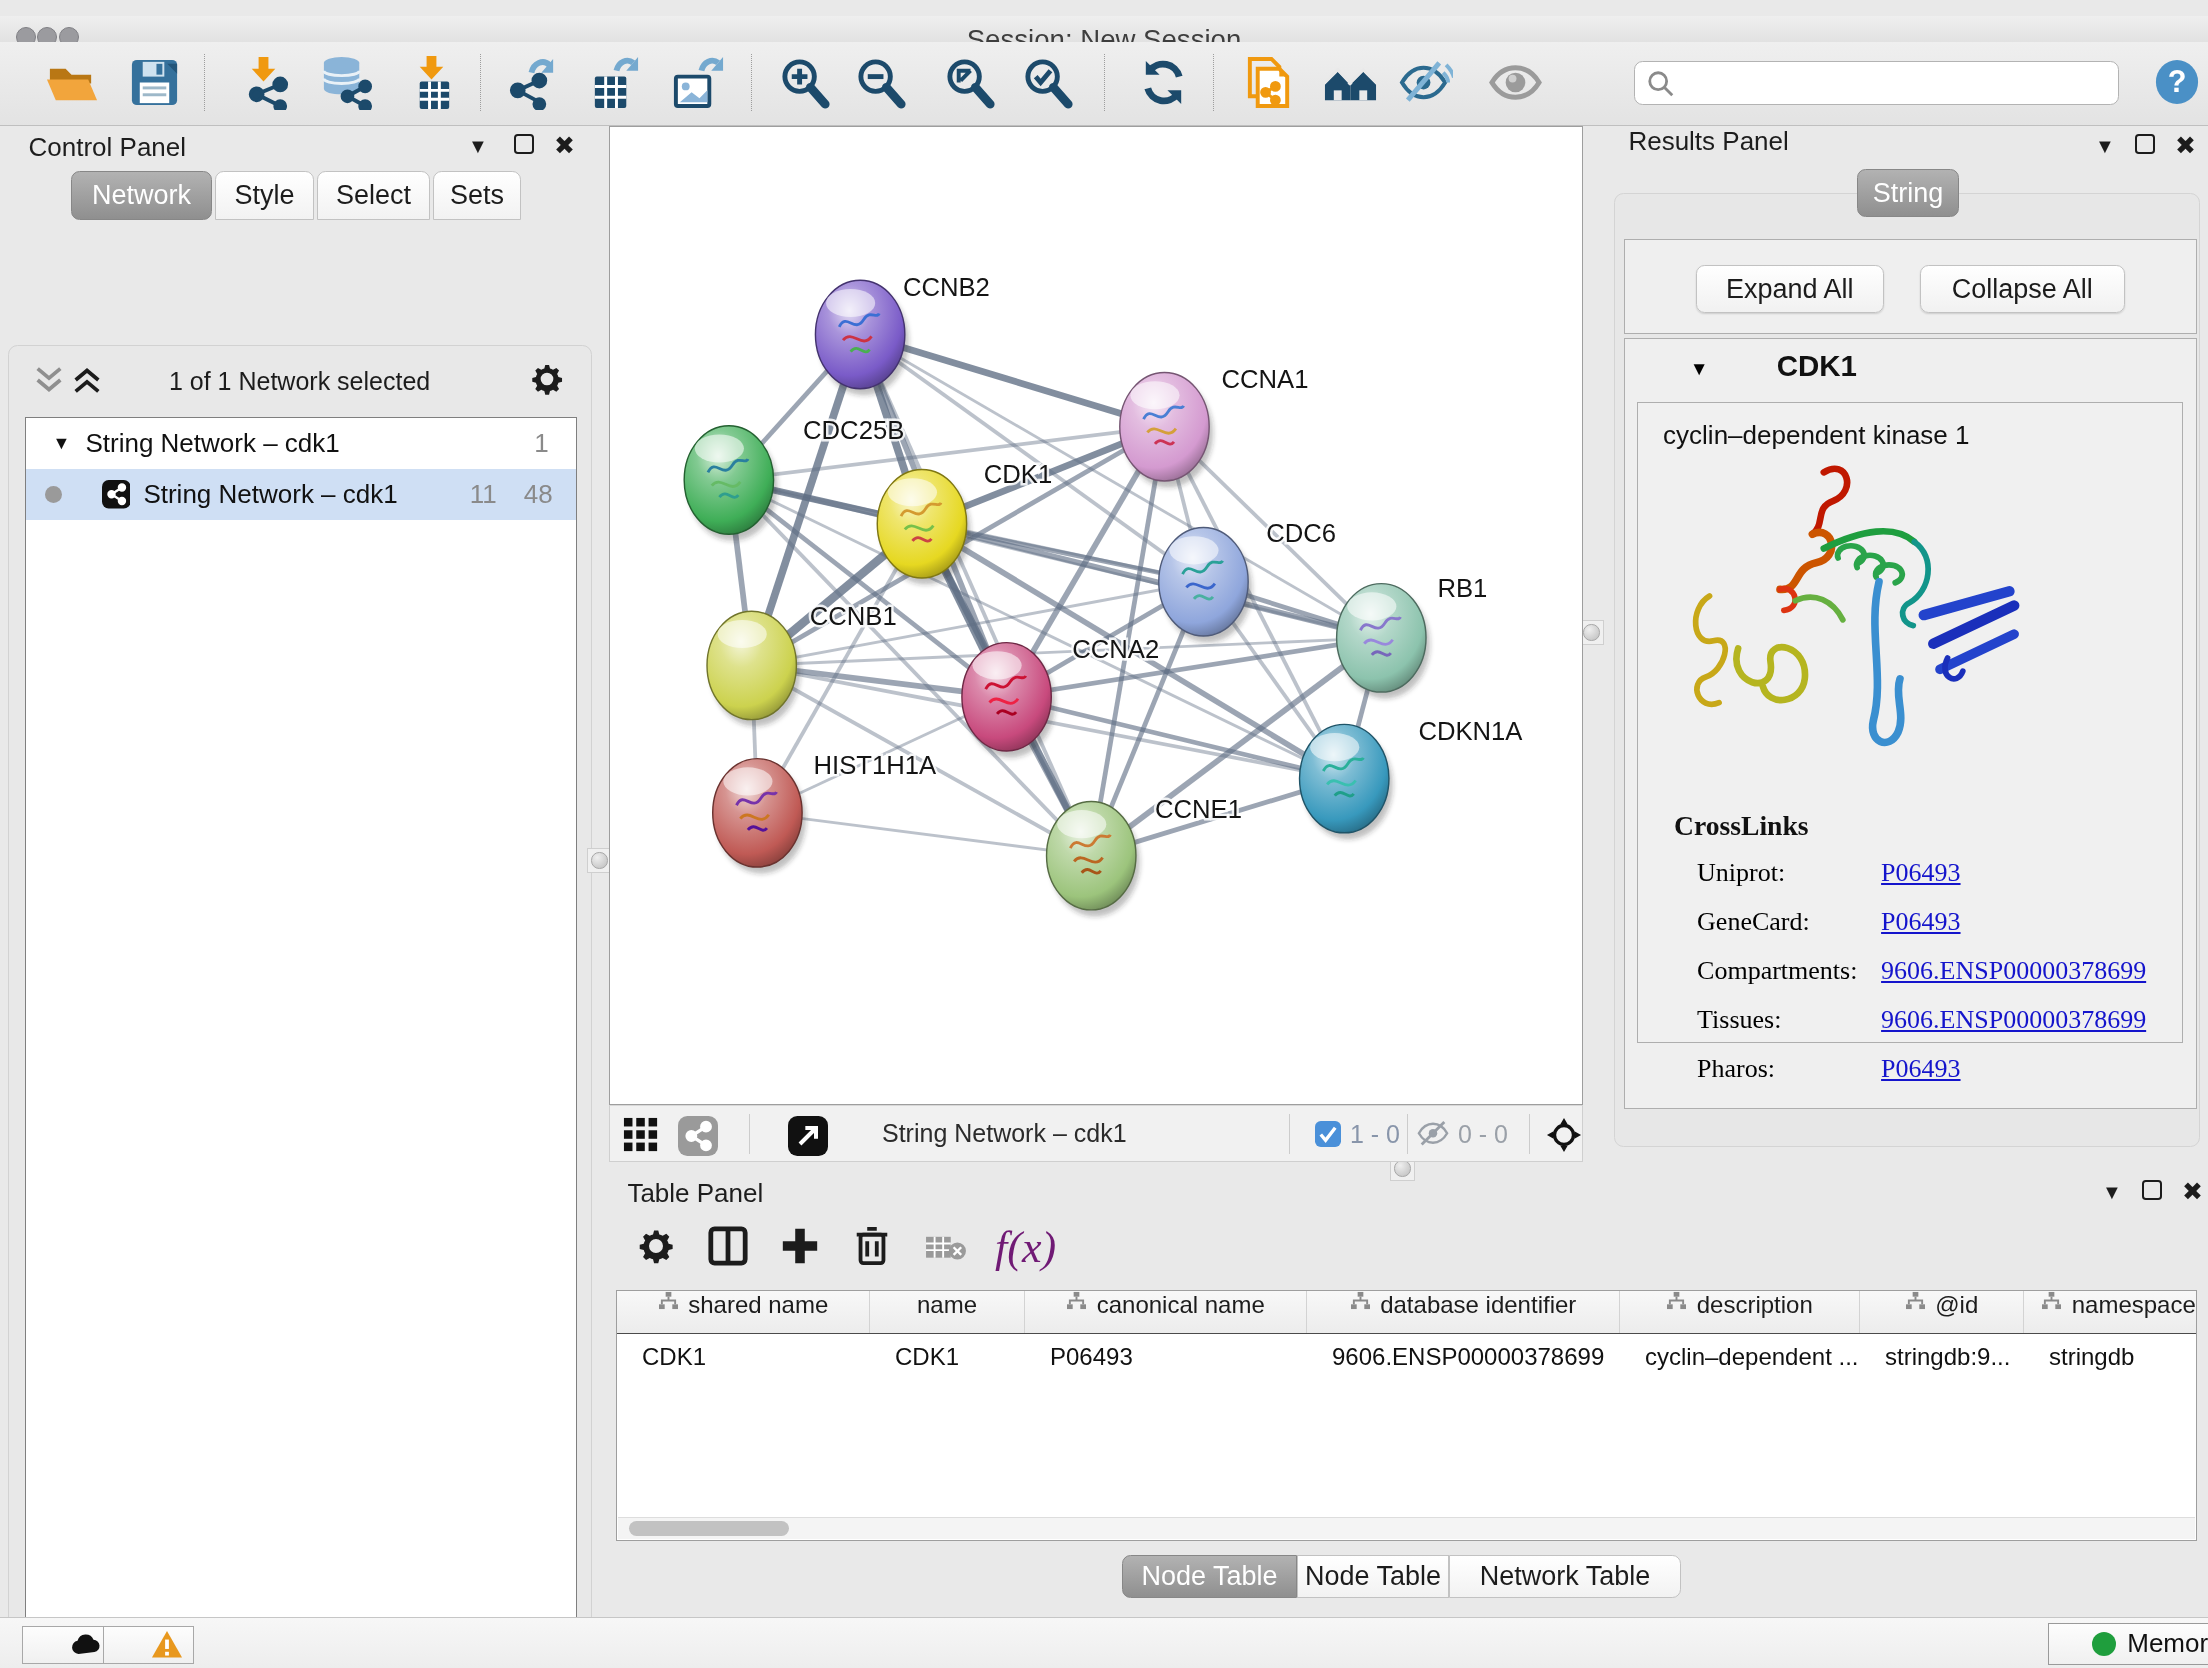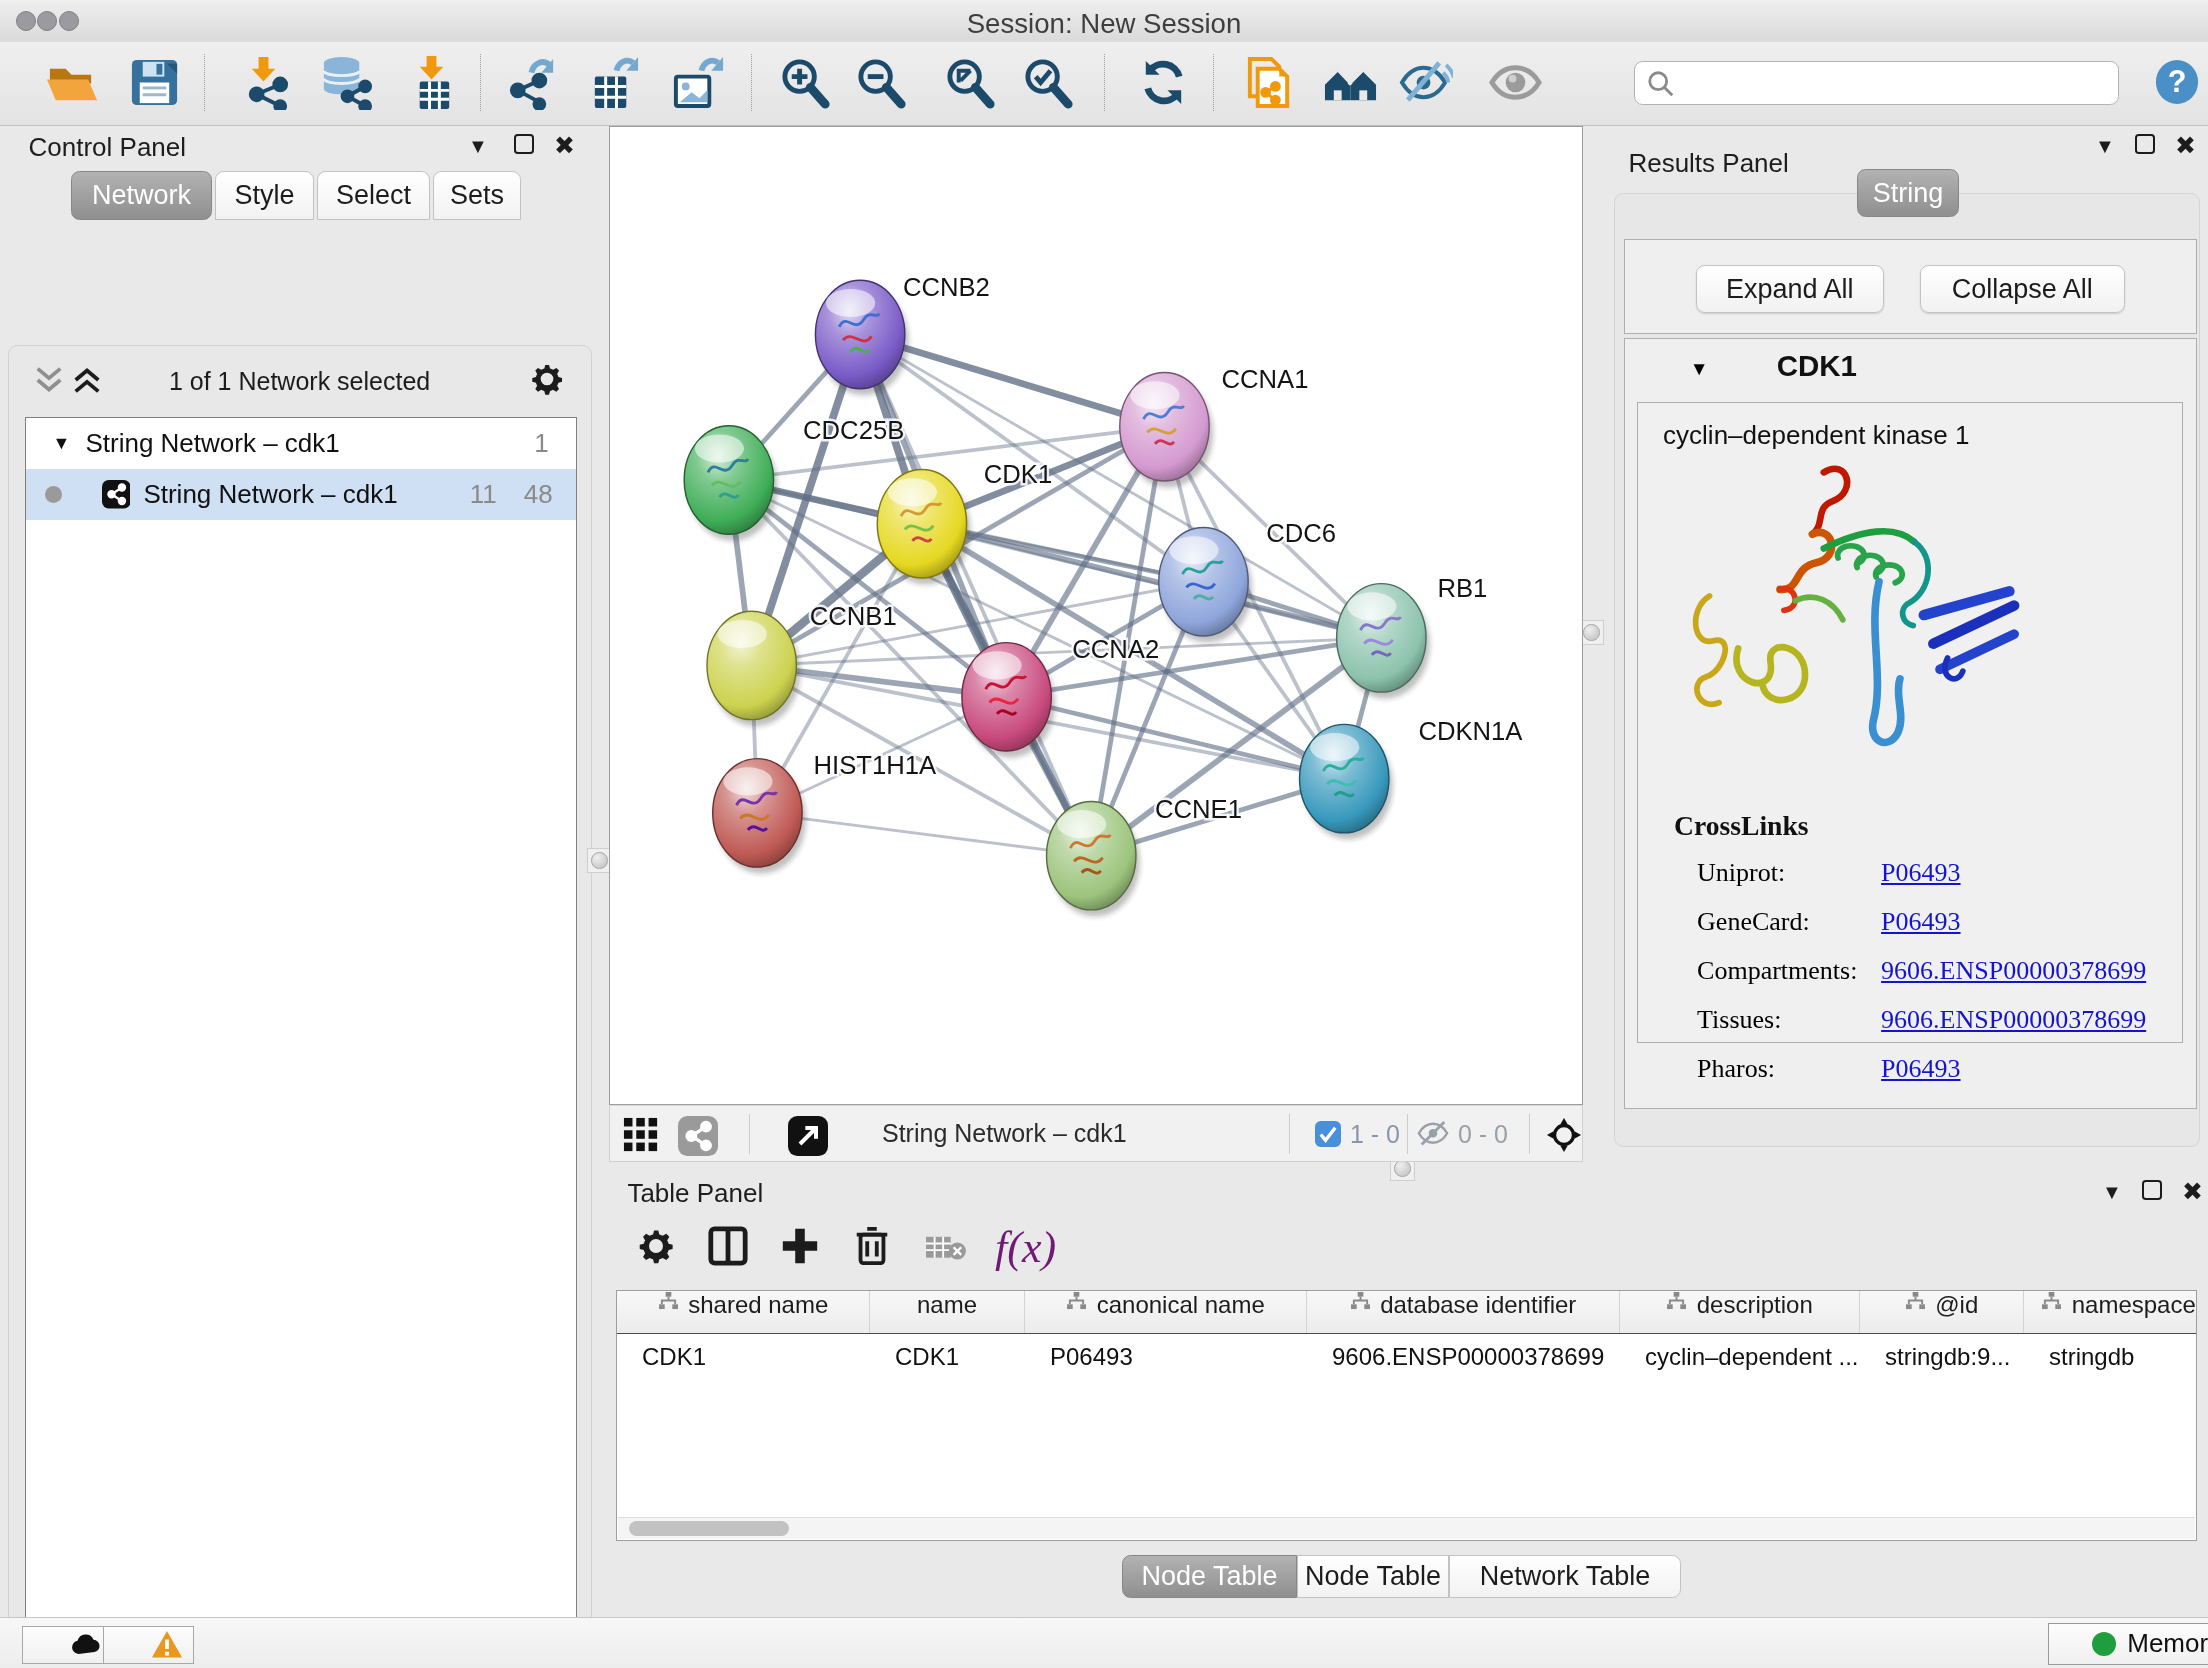--- a/index.html
+++ b/index.html
@@ -1,19 +1,19 @@
 <!DOCTYPE html>
 <html style="font-size:15px"><head>
 <meta charset="utf-8">
 <style>
   html,body{margin:0;padding:0;width:2208px;height:1668px;background:#e9e9e9;
     font-family:"Liberation Sans",sans-serif;overflow:hidden;position:relative;}
   .abs{position:absolute;}
   
-  #titlebar{left:0;top:0;width:2208px;height:42px;background:linear-gradient(#efefef,#dadada);border-bottom:1px solid #bdbdbd;text-decoration:underline;}
+  #titlebar{left:0;top:16px;width:2208px;height:42px;background:linear-gradient(#efefef,#dadada);border-bottom:1px solid #bdbdbd;text-decoration:underline;}
   .tlight{width:18px;height:18px;border-radius:50%;background:#9b9b9f;border:1px solid #7f7f84;top:10.5px;}
   #win-title{width:100%;text-align:center;top:7.6px;font-size:27.6px;color:#3e3e3e;}
   
   #toolbar{left:0;top:42px;width:2208px;height:83px;background:linear-gradient(#efefef,#e3e3e3);border-bottom:1px solid #bfbfbf;}
   .tbtn{width:55px;height:55px;top:13.3px;cursor:pointer;}
   .tsep{top:12.4px;width:0;height:57px;border-left:1.9px dotted #9d9d9d;}
   #searchbox{left:1634px;top:19px;width:483px;height:42px;background:#fff;border:1px solid #b3b3b3;border-radius:8.6px;}
   #searchbox input{position:absolute;left:49px;top:1.9px;width:418px;height:34px;border:none;outline:none;font-size:25px;background:transparent;}
   
   .ptitle{font-size:26px;color:#1d1d1d;}
@@ -572,21 +572,21 @@
     <span class="abs" style="left:848px;top:14.3px;font-size:25px;color:#9aa0a8">0 - 0</span>
     <div class="fsep abs" style="left:919px"></div>
     <svg class="abs" style="left:936px;top:10.5px" width="36" height="36" viewBox="0 0 38 38">
         <circle cx="19" cy="19" r="10" stroke="#111" stroke-width="3.5" fill="none"></circle>
         <path d="M19 1l4 7h-8zM19 37l4-7h-8zM1 19l7-4v8zM37 19l-7-4v8z" fill="#111"></path>
       </svg>
   </div>
 </div>
 
 <div class="abs" style="left:1617px;top:126px;width:592px;height:1027px">
-  <span class="ptitle abs" style="left:11.4px;top:22px">Results Panel</span>
+  <span class="ptitle abs" style="left:11.4px;top:0">Results Panel</span>
   <span class="pico abs" style="left:478px;top:9.5px">▼</span>
   <span class="pbtn-sq abs" style="left:518px;top:7.6px"></span>
   <span class="pico abs" style="left:558px;top:6.7px;font-size:25px">✖</span>
 
   <div id="res-box" class="abs" style="left:-2.9px;top:67px"></div>
   <div class="tab active abs" style="left:240px;top:43px;width:102px;height:48px;z-index:3">
       <span>String</span>
     </div>
 
   <div class="res-inner abs" style="left:6.7px;top:113px;width:571px;height:93px;z-index:2">

